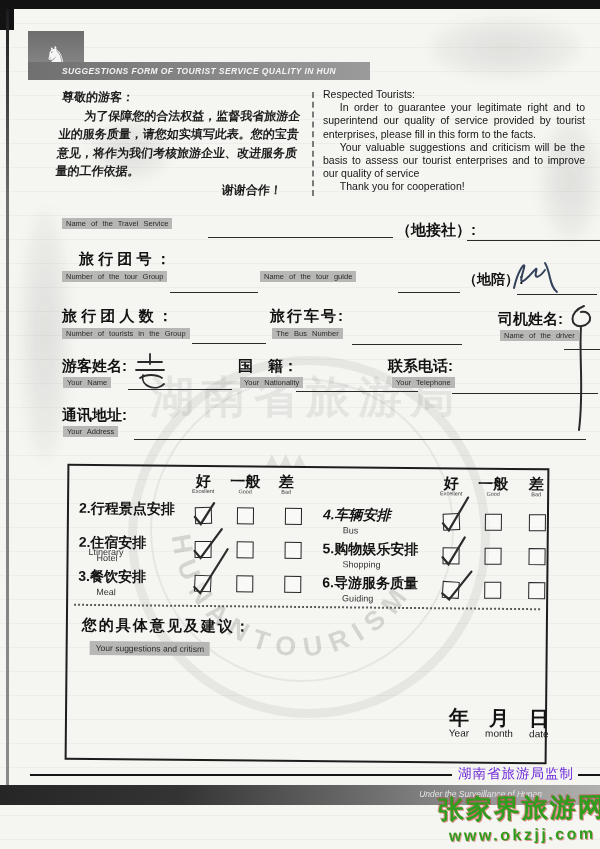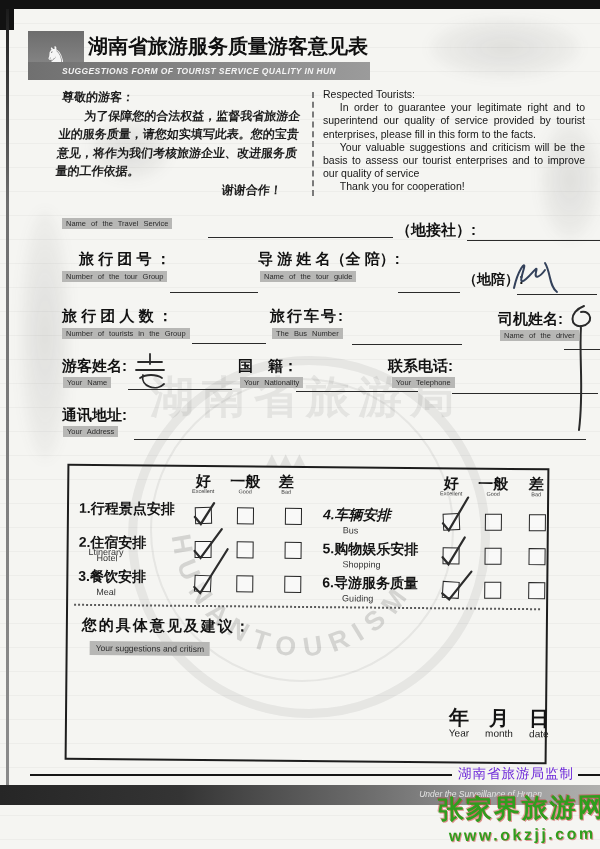--- a/index.html
+++ b/index.html
@@ -97,21 +97,20 @@
         <path id="arcpath" d="M 52,180 A 128,128 0 0 0 308,180"></path>
       </defs>
     <text font-size="27" font-weight="bold" letter-spacing="9" fill="rgba(80,80,80,0.20)">
       <textPath href="#arcpath" startOffset="8">HUNANTOURISM</textPath>
     </text>
   </svg>
 
   <div class="hdr-logo">
     <span>♞</span>
   </div>
-  <div class="hdr-title">湖南省旅游服务质量游客意见表</div>
   <div class="hdr-en">SUGGESTIONS FORM OF TOURIST SERVICE QUALITY IN HUN</div>
 
   <div class="intro-cn">
     <div>尊敬的游客：</div>
     <div class="body">为了保障您的合法权益，监督我省旅游企业的服务质量，请您如实填写此表。您的宝贵意见，将作为我们考核旅游企业、改进服务质量的工作依据。</div>
     <div class="close">谢谢合作！</div>
   </div>
   <div class="intro-divider"></div>
 
   <div class="intro-en">
@@ -122,21 +121,20 @@
   </div>
 
   <div class="sub" style="left:62px;top:218px;">Name of the Travel Service</div>
   <div class="fline" style="left:208px;top:237px;width:185px;"></div>
   <div class="lbl" style="left:396px;top:221px;">（地接社）:</div>
   <div class="fline" style="left:467px;top:240px;width:133px;"></div>
 
   <div class="lbl" style="left:79px;top:250px;">旅 行 团 号 ：</div>
   <div class="sub" style="left:62px;top:271px;">Number of the tour Group</div>
   <div class="fline" style="left:170px;top:292px;width:88px;"></div>
-  <div class="lbl" style="left:258px;top:250px;">导 游 姓 名（全 陪）:</div>
   <div class="sub" style="left:260px;top:271px;">Name of the tour guide</div>
   <div class="fline" style="left:398px;top:292px;width:62px;"></div>
   <div class="lbl" style="left:463px;top:271px;font-size:14px;">（地陪）:</div>
   <div class="fline" style="left:517px;top:294px;width:80px;"></div>
   <svg class="hand" style="left:504px;top:250px;" width="62" height="48">
     <path d="M10 38 C14 20 22 10 20 18 C18 26 14 36 22 29 C30 22 34 14 32 22 C30 30 36 27 41 20 M41 13 C47 23 45 36 53 42" fill="none" stroke="#33415a" stroke-width="2" stroke-linecap="round"></path>
   </svg>
 
   <div class="lbl" style="left:62px;top:307px;">旅 行 团 人 数 ：</div>
   <div class="sub" style="left:62px;top:328px;">Number of tourists in the Group</div>
@@ -189,21 +187,21 @@
     </div>
     <div class="rh" style="left:405px;top:6px;width:38px;">
       <span class="cn">一般</span>
       <span class="en">Good</span>
     </div>
     <div class="rh" style="left:453px;top:6px;width:28px;">
       <span class="cn">差</span>
       <span class="en">Bad</span>
     </div>
 
-    <div class="item-cn" style="left:10px;top:34px;">1.行程景点安排</div>
+    <div class="item-cn" style="left:10px;top:34px;">2.行程景点安排</div>
     <div class="item-en" style="left:20px;top:53px;margin-top:28px;">Ltinerary</div>
     <div class="cb" style="left:126px;top:40px;transform:rotate(-2deg);"></div>
     <div class="cb" style="left:168px;top:40px;"></div>
     <div class="cb" style="left:216px;top:40px;"></div>
     <svg class="chk" style="left:121px;top:26px;" width="30" height="40">
       <path d="M5 24 L11 31 L24 10" fill="none" stroke="#2c2c2c" stroke-width="2.3" stroke-linecap="round"></path>
     </svg>
 
     <div class="item-cn" style="left:10px;top:68px;">2.住宿安排</div>
     <div class="item-en" style="left:28px;top:87px;">Hotel</div>

